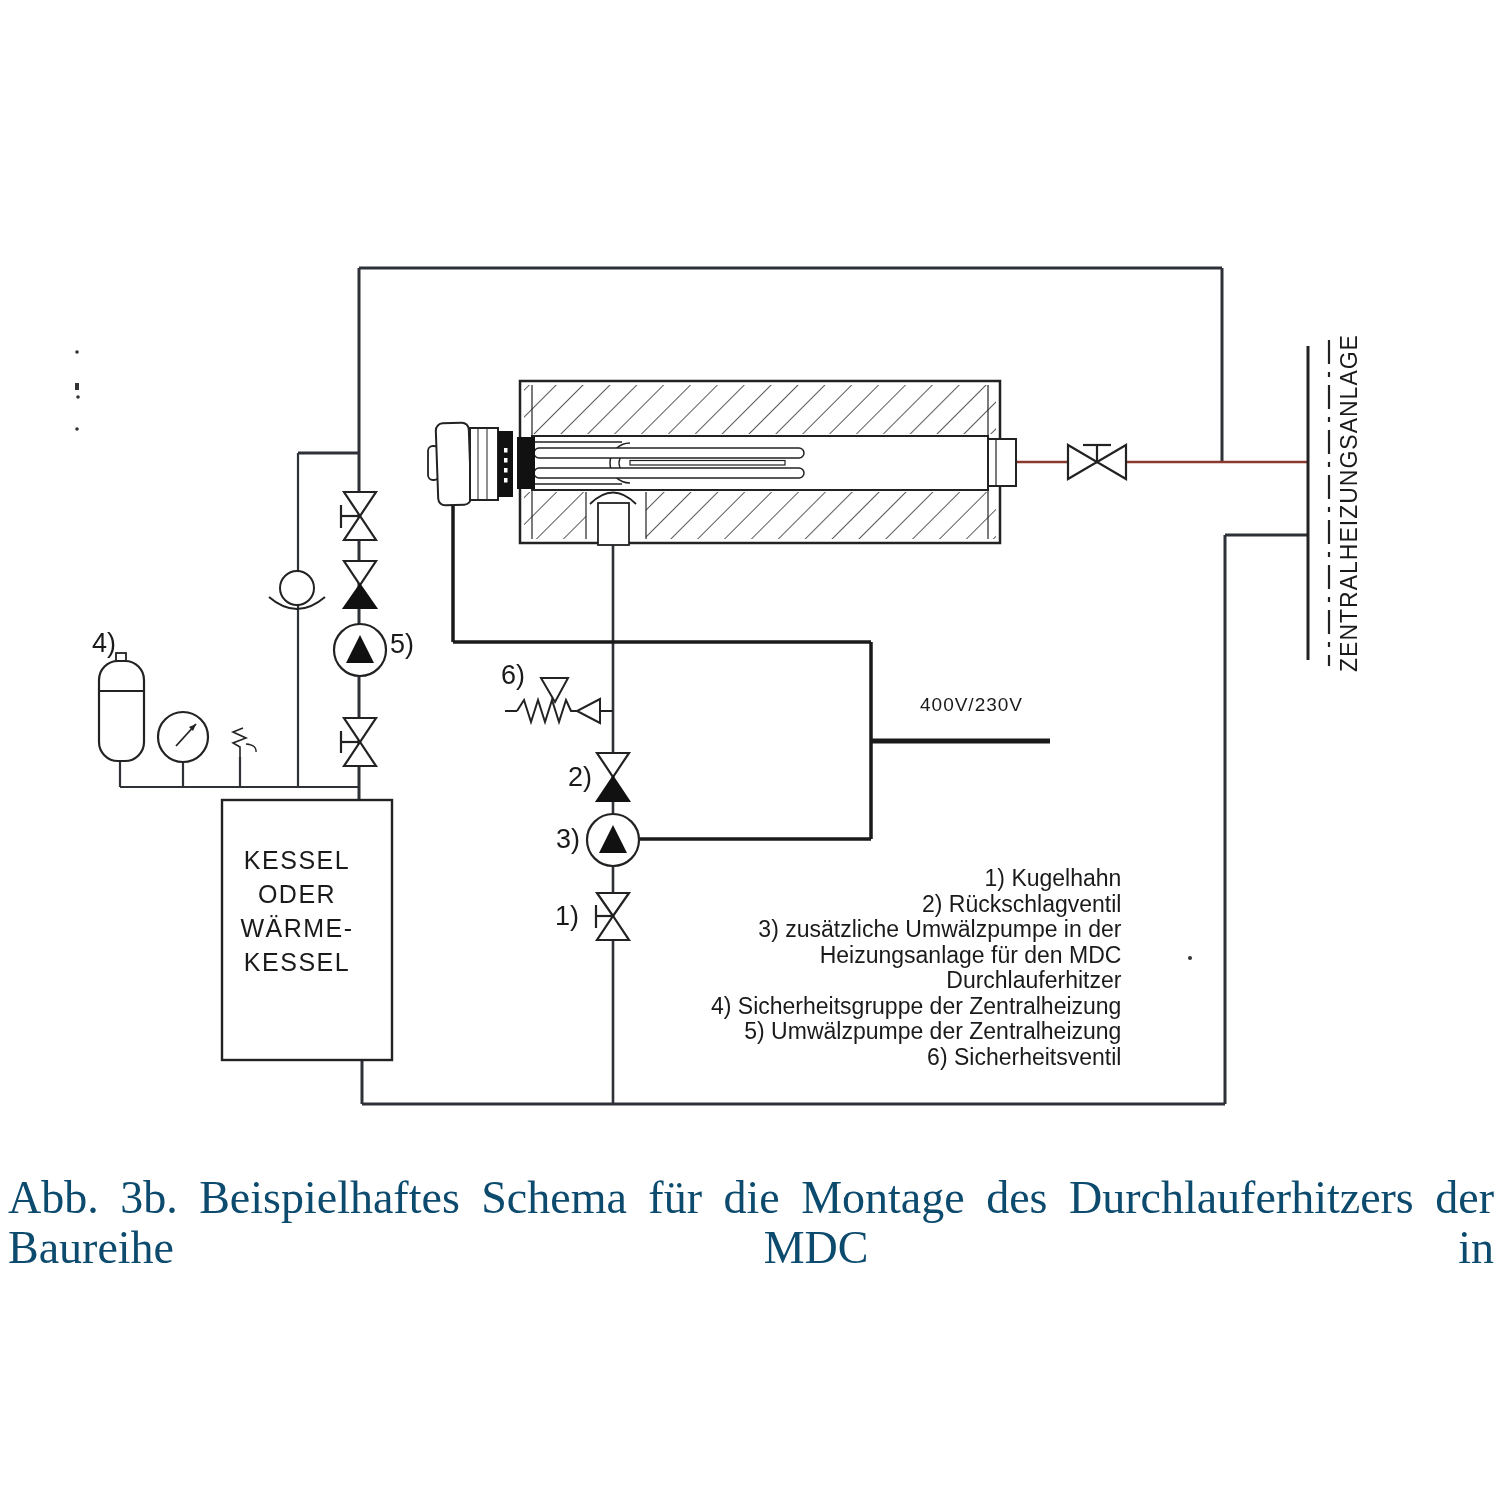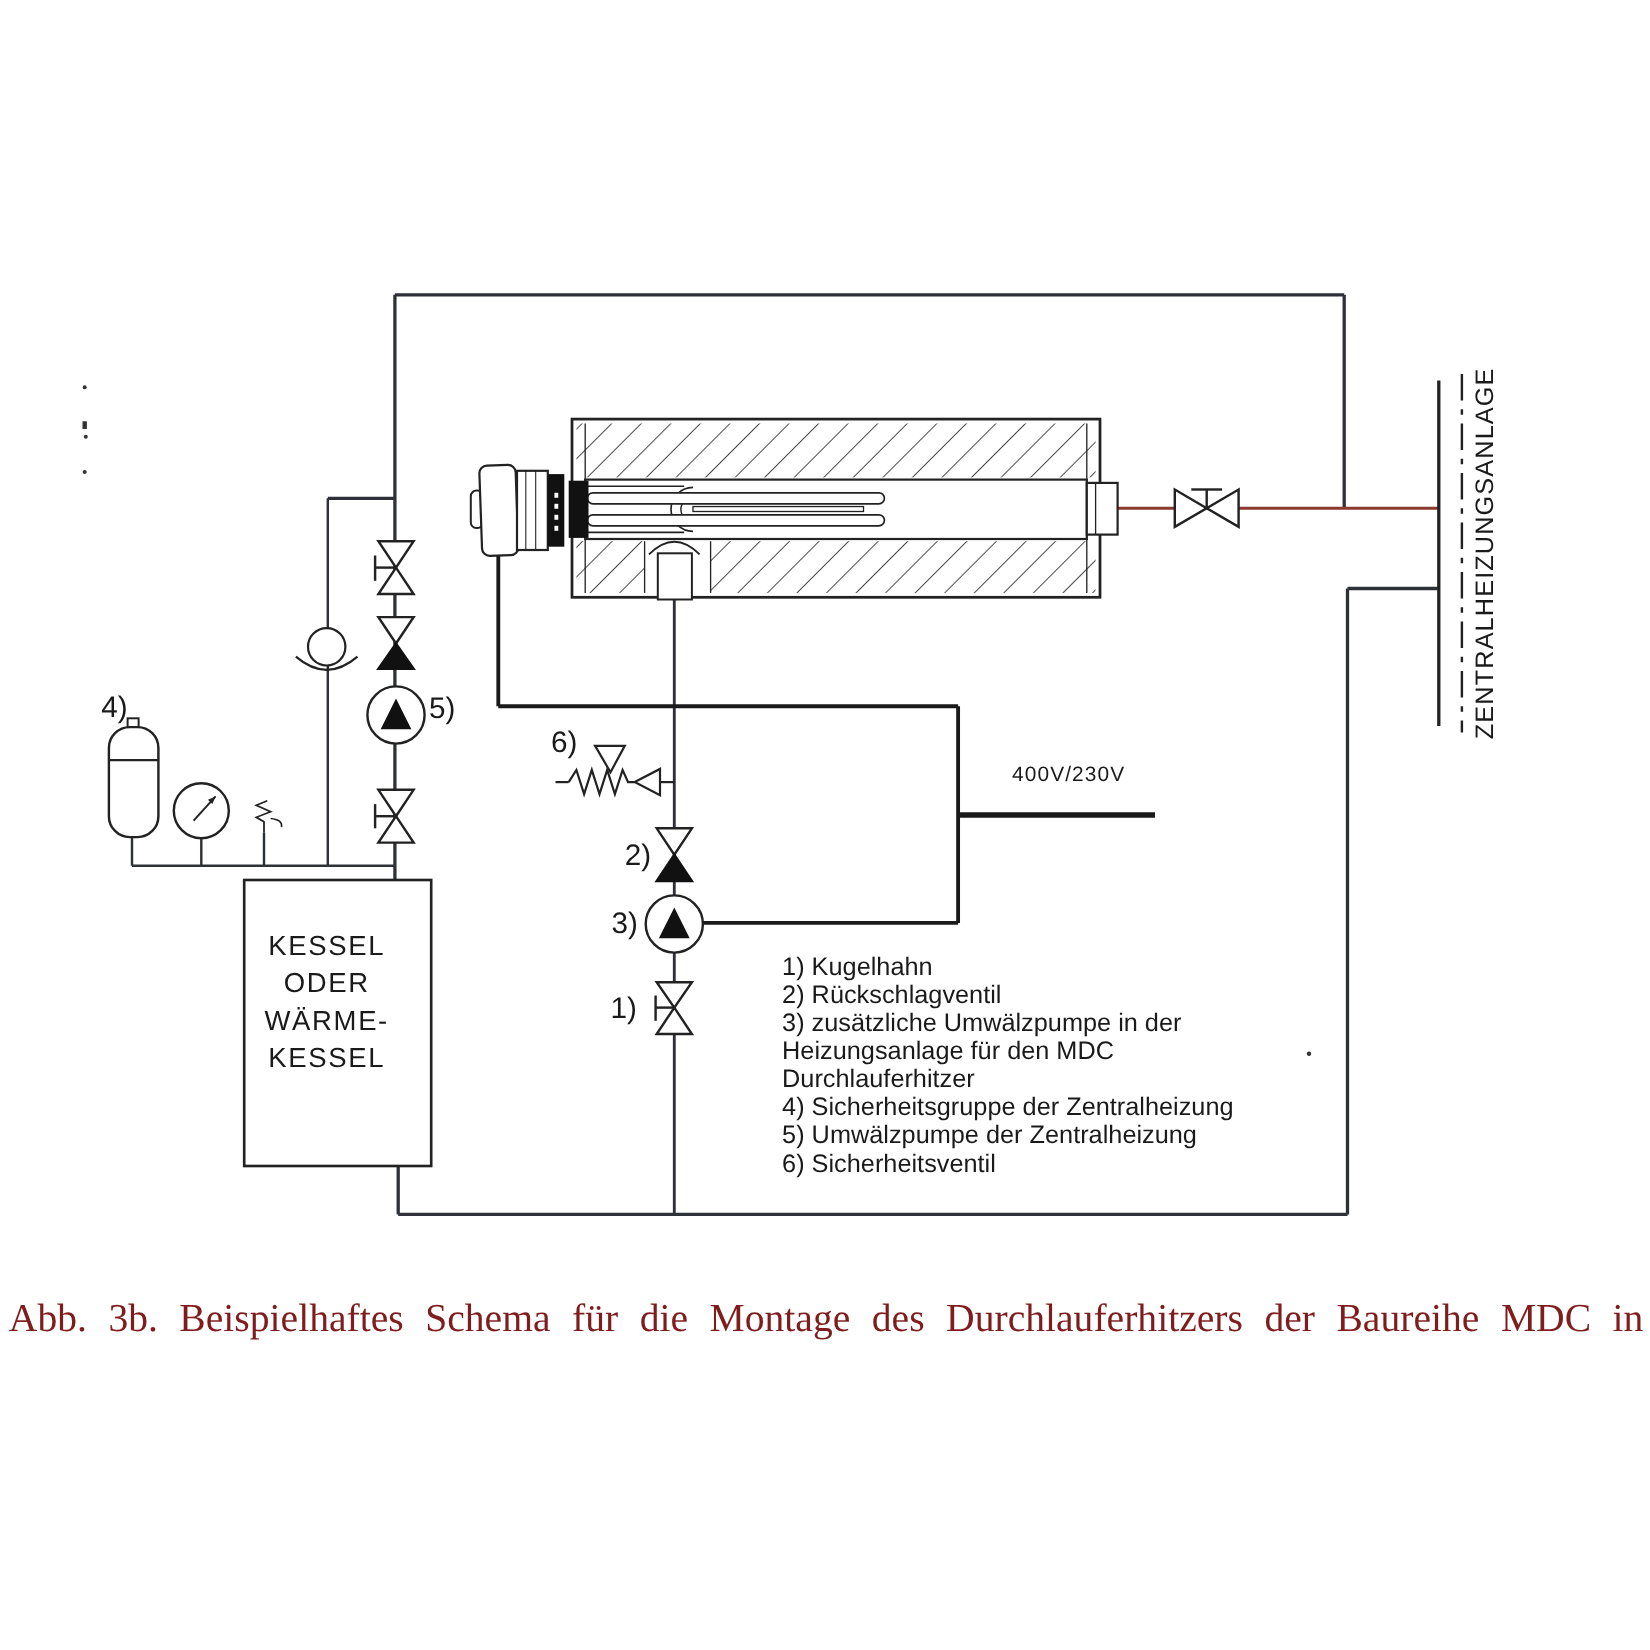--- a/index.html
+++ b/index.html
@@ -4,26 +4,26 @@
 <style>
   html,body{margin:0;padding:0;background:#ffffff;}
   #stage{position:relative;width:1500px;height:1500px;background:#ffffff;overflow:hidden;
          font-family:"Liberation Sans",sans-serif;color:#1a1a1a;}
   #schematic-svg{position:absolute;left:0;top:0;}
   .txt{position:absolute;white-space:nowrap;}
   .callout{font-size:27px;color:#1a1a1a;}
   .power{font-size:19px;letter-spacing:1px;color:#1a1a1a;}
   .boiler-text{position:absolute;left:222px;top:843px;width:150px;text-align:center;
                font-size:25px;line-height:34px;letter-spacing:1.5px;color:#1a1a1a;}
-  .legend{position:absolute;left:711px;top:866px;font-size:23px;line-height:25.5px;color:#1a1a1a;}
+  .legend{position:absolute;left:711px;top:866px;font-size:23px;line-height:25.5px;color:#1a1a1a;text-align:right;}
   .legend div{white-space:nowrap;}
   .wall-label{position:absolute;left:1181px;top:488px;width:340px;height:30px;
               transform:rotate(-90deg);text-align:center;font-size:23px;letter-spacing:1px;color:#1a1a1a;}
   .caption{position:absolute;left:8px;top:1173px;width:1486px;
-           font-family:"Liberation Serif",serif;font-size:36px;line-height:50px;color:#7f1d1d;}
+           font-family:"Liberation Serif",serif;font-size:46px;line-height:50px;color:#0c4a6e;}
   .caption .j{text-align:justify;text-align-last:justify;}
 </style>
 </head>
 <body>
 
 <div id="stage">
 
   <svg id="schematic-svg" width="1500" height="1500" viewBox="0 0 1500 1500">
     <defs>
       <pattern id="hatch" width="19" height="19" patternUnits="userSpaceOnUse" patternTransform="rotate(45)">

